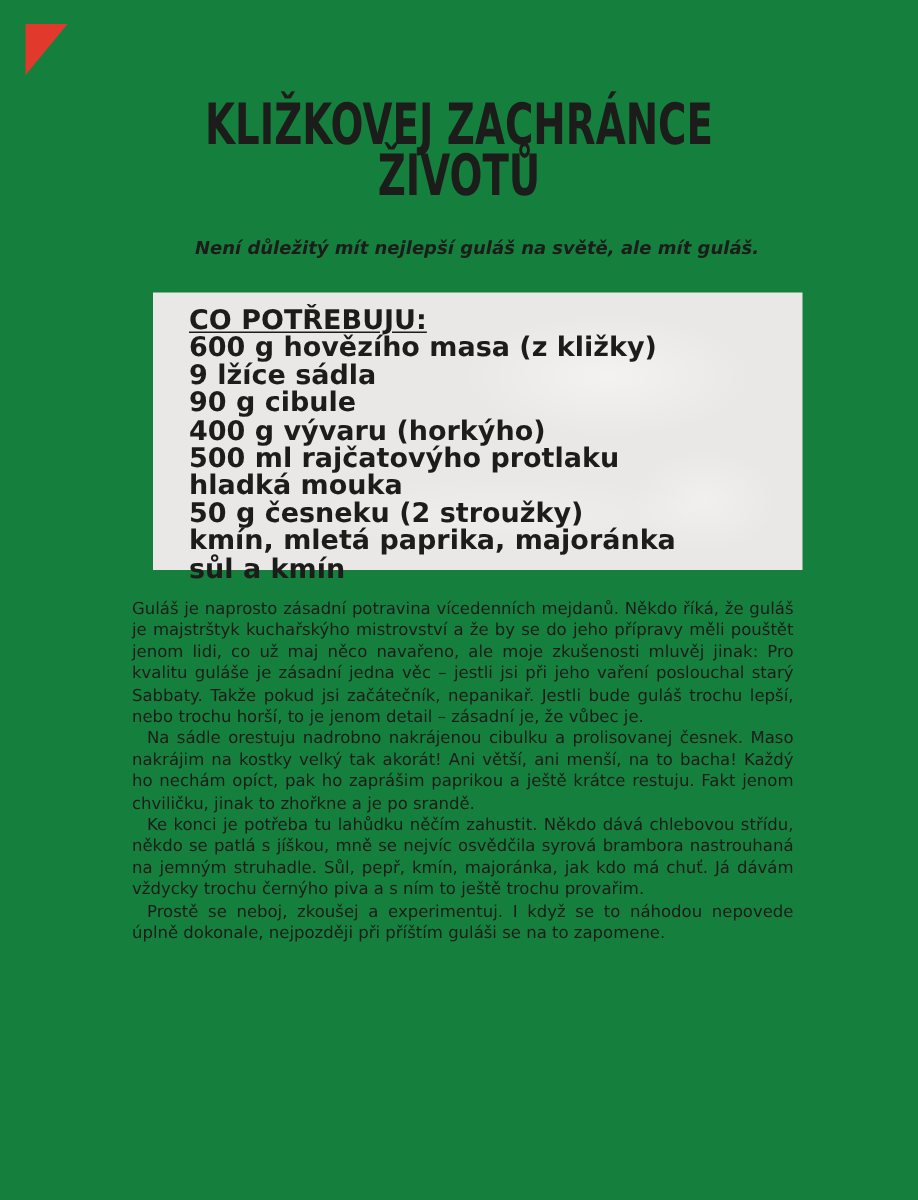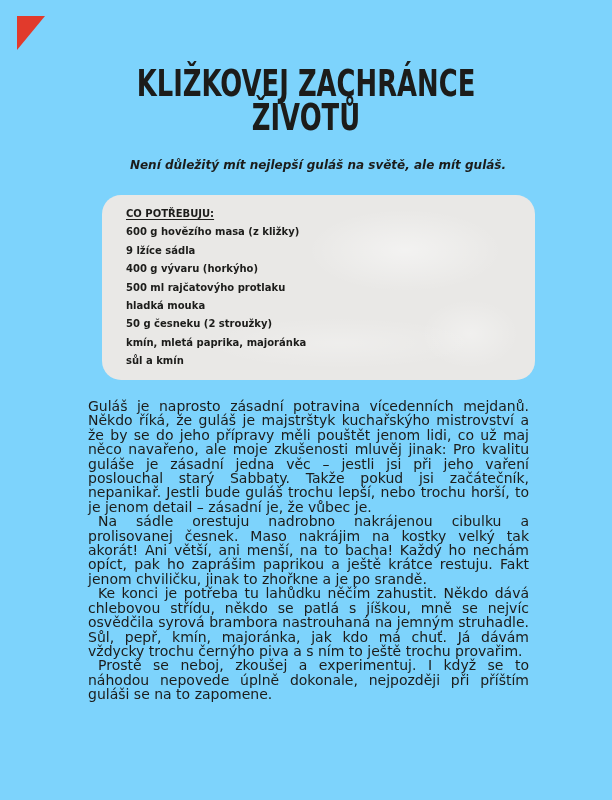--- a/index.html
+++ b/index.html
@@ -7,21 +7,21 @@
     --box-bg: #e9e8e6;
     --ink: #1c1c1a;
   }
   * { margin: 0; padding: 0; box-sizing: border-box; }
   html, body { background: #ffffff; }
   .page {
     position: relative;
     width: 612px;
     height: 800px;
     margin: 0 auto;
-    background: #7dd3fc;
+    background: #15803d;
     overflow: hidden;
     font-family: "DejaVu Sans", "Liberation Sans", sans-serif;
     color: var(--ink);
   }
   .corner-triangle {
     position: absolute;
     left: 17px;
     top: 16px;
     width: 0;
     height: 0;
@@ -61,35 +61,34 @@
     top: 195px;
     width: 433px;
     height: 185px;
     background-color: var(--box-bg);
     background-image:
       radial-gradient(closest-side at 70% 30%, rgba(255,255,255,0.45), rgba(255,255,255,0) 75%),
       radial-gradient(closest-side at 85% 75%, rgba(255,255,255,0.35), rgba(255,255,255,0) 75%),
       radial-gradient(closest-side at 55% 80%, rgba(255,255,255,0.25), rgba(255,255,255,0) 70%);
     padding: 10px 10px 0 24px;
     font-weight: bold;
-    font-size: 10px;
+    font-size: 18px;
     line-height: 18.4px;
-    border-radius: 19px;
   }
   .ing-heading {
     text-decoration: underline;
     text-underline-offset: 2px;
   }
   .ingredients-box ul { list-style: none; }
   .body-text {
     position: absolute;
     left: 88px;
     top: 399px;
     width: 441px;
-    font-size: 14px;
+    font-size: 11px;
     line-height: 14.4px;
     text-align: justify;
     color: var(--ink);
   }
   .body-text p + p { text-indent: 10px; }
   .page-number {
     position: absolute;
     top: 736px;
     left: 0;
     width: 612px;
@@ -112,20 +111,21 @@
     <span class="tline">ŽIVOTŮ</span>
   </h1>
 
   <p class="subtitle">Není důležitý mít nejlepší guláš na světě, ale mít guláš.</p>
 
   <div class="ingredients-box">
     <div class="ing-heading">CO POTŘEBUJU:</div>
     <ul>
       <li>600 g hovězího masa (z kližky)</li>
       <li>9 lžíce sádla</li>
+      <li>90 g cibule</li>
       <li>400 g vývaru (horkýho)</li>
       <li>500 ml rajčatovýho protlaku</li>
       <li>hladká mouka</li>
       <li>50 g česneku (2 stroužky)</li>
       <li>kmín, mletá paprika, majoránka</li>
       <li>sůl a kmín</li>
     </ul>
   </div>
 
   <div class="body-text">

